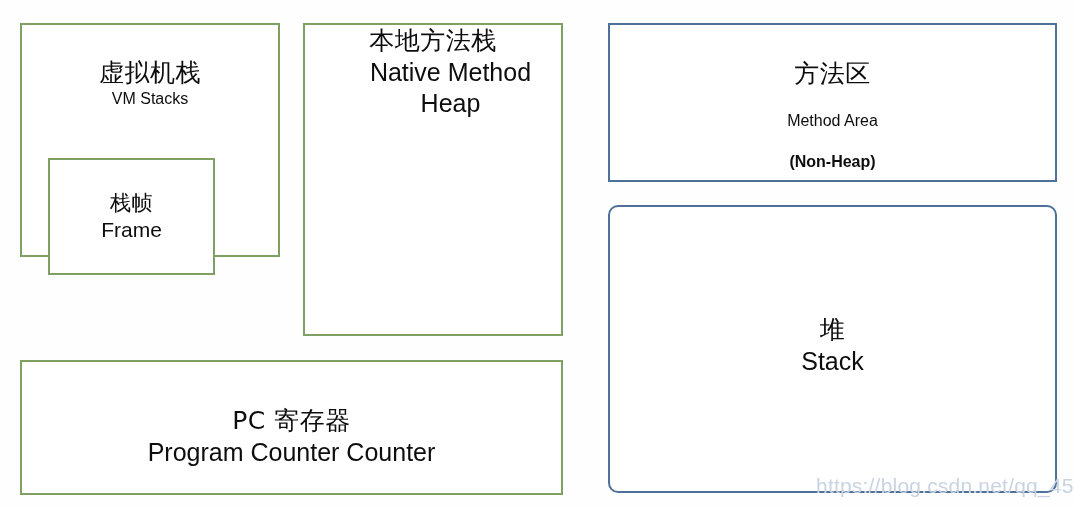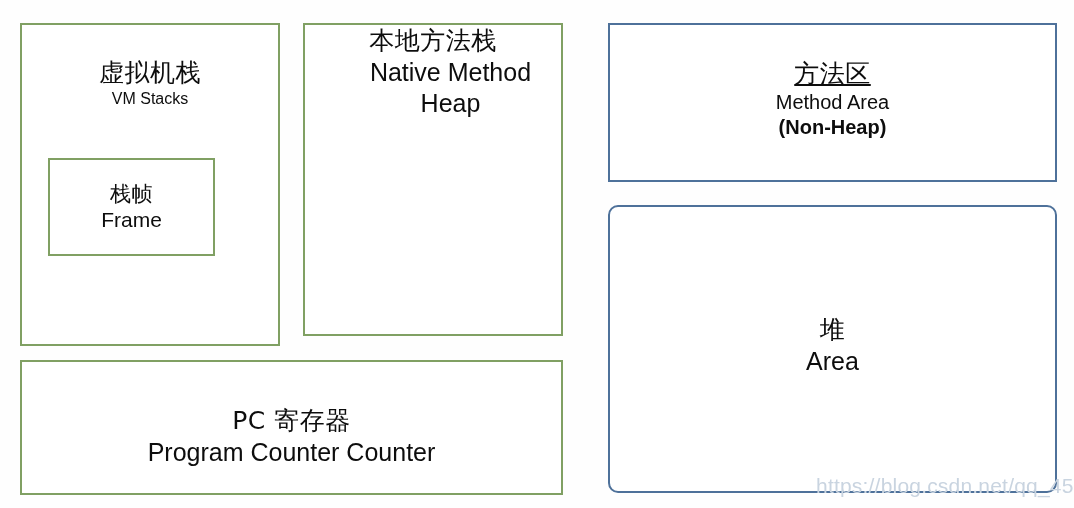--- a/index.html
+++ b/index.html
@@ -49,29 +49,29 @@
     letter-spacing: 0.5px;
   }
   .en {
     font-family: "Liberation Sans", "DejaVu Sans", sans-serif;
     font-weight: 400;
   }
   .en.bold { font-weight: 700; }
 
   
   #vm-stacks-box {
-    left: 20px;  top: 23px;  width: 260px;  height: 323px;
+    left: 20px;  top: 23px;  width: 260px;  height: 234px;
     justify-content: flex-start;
     padding-top: 32px;
   }
   #vm-stacks-box .cn { font-size: 25px; }
   #vm-stacks-box .en { font-size: 16px; }
 
   #frame-box {
-    left: 48px;  top: 158px;  width: 167px;  height: 98px;
+    left: 48px;  top: 158px;  width: 167px;  height: 117px;
     padding: 16px;
   }
   #frame-box .cn { font-size: 21px; }
   #frame-box .en { font-size: 21px; }
 
   #native-method-stack-box {
     left: 303px; top: 23px;  width: 260px;  height: 313px;
     justify-content: flex-start;
   }
   #native-method-stack-box .cn { font-size: 25px; }
@@ -83,22 +83,22 @@
     padding-top: 43px;
   }
   #pc-register-box .cn { font-size: 25px; }
   #pc-register-box .en { font-size: 25px; }
 
   #method-area-box {
     left: 608px; top: 23px;  width: 449px;  height: 159px;
     justify-content: flex-start;
     padding-top: 33px;
   }
-  #method-area-box .cn { font-size: 25px; text-decoration: underline; }
-  #method-area-box .en { font-size: 20px; }
+  #method-area-box .cn { font-size: 25px; }
+  #method-area-box .en { font-size: 16px; margin-top: 21px; }
 
   #heap-box {
     left: 608px; top: 205px; width: 449px;  height: 288px;
     justify-content: flex-start;
     padding-top: 107px;
   }
   #heap-box .cn { font-size: 25px; }
   #heap-box .en { font-size: 25px; }
 
   
@@ -142,18 +142,18 @@
   </div>
 
   <div class="box blue" id="method-area-box">
     <span class="line cn">方法区</span>
     <span class="line en">Method Area</span>
     <span class="line en bold">(Non-Heap)</span>
   </div>
 
   <div class="box blue rounded" id="heap-box">
     <span class="line cn">堆</span>
-    <span class="line en">Area</span>
+    <span class="line en">Stack</span>
   </div>
 
   <div id="watermark">https://blog.csdn.net/qq_45839708</div>
 
 </div>
 
 </body></html>

